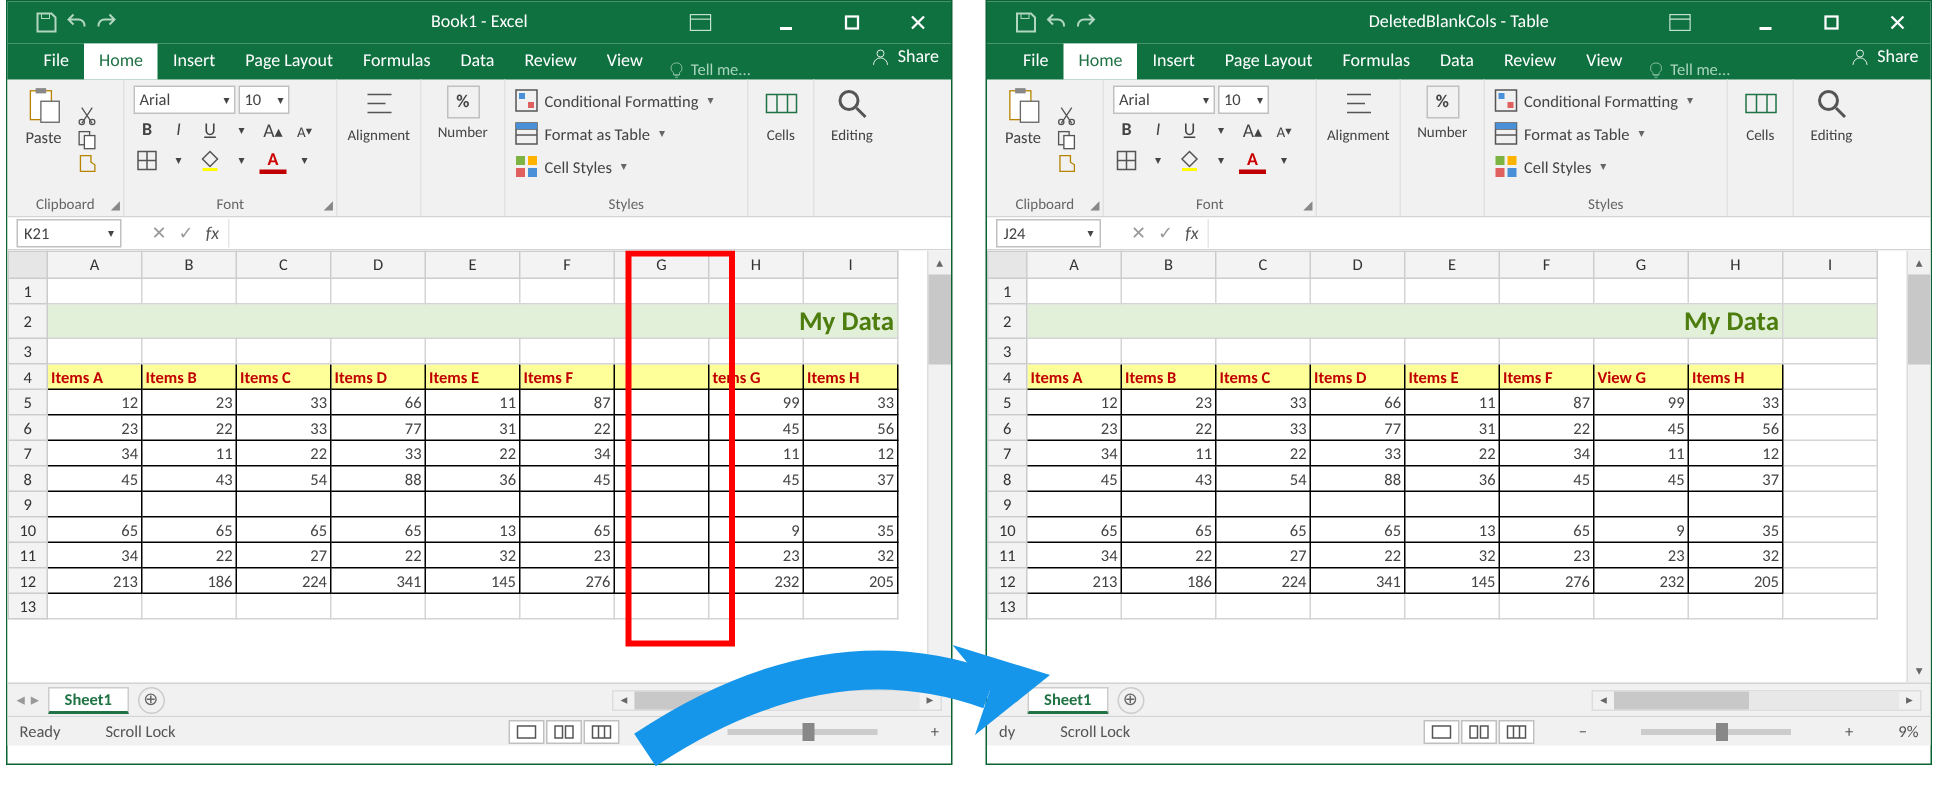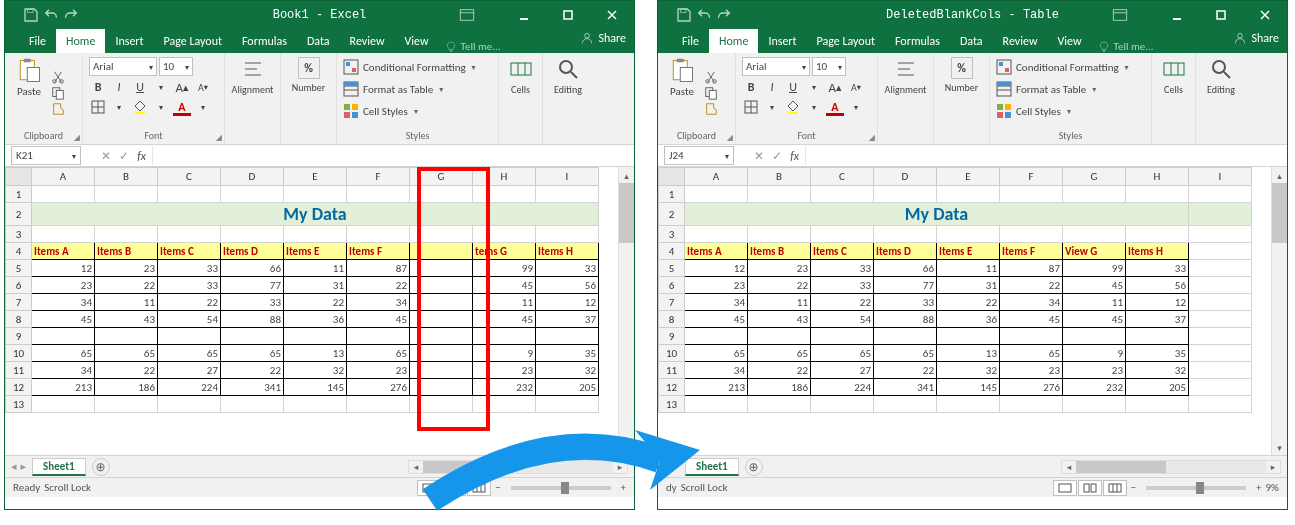--- a/index.html
+++ b/index.html
@@ -2,21 +2,21 @@
 <html><head>
 <meta charset="utf-8">
 <style>
 * { box-sizing: border-box; margin: 0; padding: 0; }
 body { font-family: "Segoe UI", Calibri, Arial, sans-serif; font-size: 11px; color: #444; background: #fff; width: 1295px; height: 525px; position: relative; }
 
 .excel-window { position: absolute; border: 1px solid #0a6332; background: #fff; }
 .win-left { left: 4px; top: 0; width: 631px; height: 510px; }
 .win-right { left: 657px; top: 0; width: 631px; height: 510px; }
 
-.titlebar { height: 28px; background: #0f7040; color: #fff; display: flex; align-items: center; padding: 0 18px; position: relative; font-family: Liberation Mono, monospace; }
+.titlebar { height: 28px; background: #0f7040; color: #fff; display: flex; align-items: center; padding: 0 18px; position: relative; }
 .qat { display: flex; gap: 4px; align-items: center; }
 .qat .qi { width: 16px; height: 16px; fill: #cfe9d8; opacity: 0.85; }
 .title-text { position: absolute; left: 50%; transform: translateX(-50%); font-size: 12px; color: #fff; }
 .winctrls { position: absolute; right: 0; top: 0; display: flex; }
 .winctrls .wc { width: 44px; height: 28px; display: flex; align-items: center; justify-content: center; }
 .winctrls .wc svg { width: 12px; height: 12px; stroke: #fff; fill: none; }
 .rb-opts { width: 18px; height: 18px; margin-left: auto; margin-right: 140px; }
 
 .ribbon-tabs { height: 24px; background: #0f7040; display: flex; align-items: flex-end; padding-left: 14px; position: relative; }
 .tab { height: 24px; padding: 0 10px; color: #fff; font-size: 12px; display: flex; align-items: center; cursor: pointer; }
@@ -57,36 +57,36 @@
 .fx-area .fx { font-style: italic; font-size: 12px; color: #555; }
 .formula-bar { flex: 1; height: 19px; border-left: 1px solid #e6e6e6; margin-left: 6px; }
 
 .grid-area { position: relative; height: 288px; overflow: hidden; background: #fff; }
 table.sheet { border-collapse: collapse; table-layout: fixed; }
 .sheet th.corner { width: 26px; height: 18px; background: #e6e6e6; border: 1px solid #ccc; }
 .sheet th.colh { width: 63px; height: 18px; background: #f3f3f3; border: 1px solid #ccc; font-weight: normal; font-size: 11px; color: #333; text-align: center; }
 .sheet th.rowh { width: 26px; background: #f3f3f3; border: 1px solid #ccc; font-weight: normal; font-size: 11px; color: #333; text-align: center; }
 .sheet td { width: 63px; height: 17px; border: 1px solid #d4d4d4; font-size: 11px; padding: 0 2px; text-align: right; vertical-align: middle; }
 .sheet tr.r2 td { background: #e2f0d9; }
-.sheet tr.r2 td.title-cell { text-align: center; color: #0369a1; font-weight: bold; font-size: 18px; }
+.sheet tr.r2 td.title-cell { text-align: right; color: #4d7c0f; font-weight: bold; font-size: 18px; }
 .sheet tr.r4 td { background: #ffff99; color: #c00000; font-weight: bold; text-align: left; font-size: 11px; border: 1px solid #000; }
 .sheet tr.databorder td { border: 1px solid #000; }
 
 .red-box { position: absolute; border: 4px solid #ff0000; pointer-events: none; }
 
 .sheet-tabs { height: 22px; background: #f1f1f1; border-top: 1px solid #d4d4d4; display: flex; align-items: center; padding: 0 6px; gap: 6px; position: relative; }
 .st-nav { display: flex; gap: 4px; color: #999; }
 .st-tab { background: #fff; border: 1px solid #ccc; border-bottom: 2px solid #217346; padding: 1px 10px; font-size: 11px; color: #217346; font-weight: bold; }
 .st-add { width: 18px; height: 18px; border: 1px solid #ccc; border-radius: 50%; display: flex; align-items: center; justify-content: center; font-size: 12px; color: #666; }
 .hscroll { position: absolute; right: 6px; width: 220px; height: 14px; background: #f1f1f1; border: 1px solid #ddd; display: flex; }
 .hscroll .harrow { width: 14px; display: flex; align-items: center; justify-content: center; font-size: 9px; color: #666; }
 .hscroll .htrack { flex: 1; background: #e8e8e8; position: relative; }
 .hscroll .hthumb { position: absolute; left: 0; width: 90px; height: 100%; background: #c8c8c8; }
 
-.statusbar { height: 20px; background: #f1f1f1; border-top: 1px solid #d4d4d4; display: flex; align-items: center; padding: 0 8px; font-size: 11px; color: #555; gap: 4px; }
+.statusbar { height: 20px; background: #f1f1f1; border-top: 1px solid #d4d4d4; display: flex; align-items: center; padding: 0 8px; font-size: 11px; color: #555; gap: 30px; }
 .statusbar .views { margin-left: auto; display: flex; gap: 1px; }
 .statusbar .views div { width: 24px; height: 16px; border: 1px solid #c0c0c0; background: #fff; display: flex; align-items: center; justify-content: center; }
 .zoom-slider { width: 100px; height: 4px; background: #ccc; position: relative; margin: 0 6px; }
 .zoom-slider::before { content: ""; position: absolute; left: 50%; top: -4px; width: 8px; height: 12px; background: #888; }
 
 .arrow-between { position: absolute; left: 400px; top: 390px; width: 310px; height: 130px; pointer-events: none; }
 
 .vscroll { position: absolute; right: 0; top: 0; bottom: 0; width: 16px; background: #f1f1f1; border-left: 1px solid #ddd; }
 .vscroll .vthumb { position: absolute; top: 16px; width: 100%; height: 60px; background: #c8c8c8; }
 .vscroll .varrow { position: absolute; width: 100%; height: 16px; display: flex; align-items: center; justify-content: center; font-size: 9px; color: #666; }

